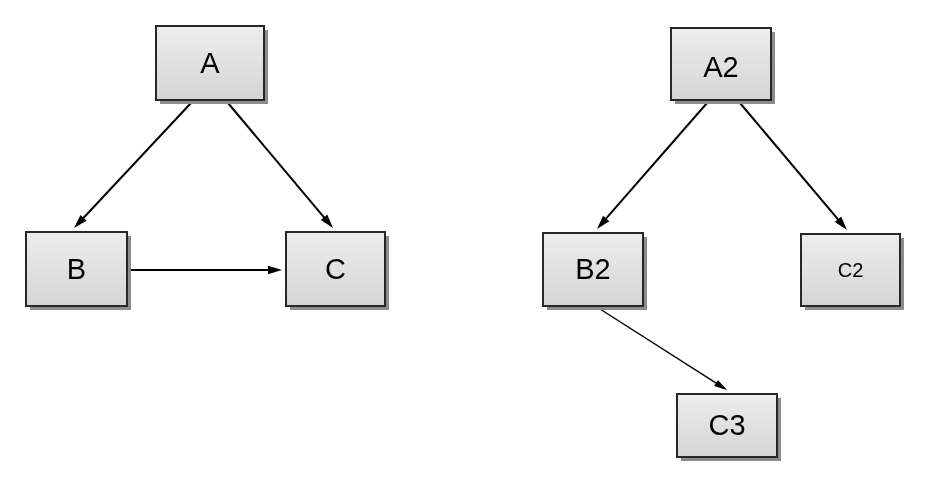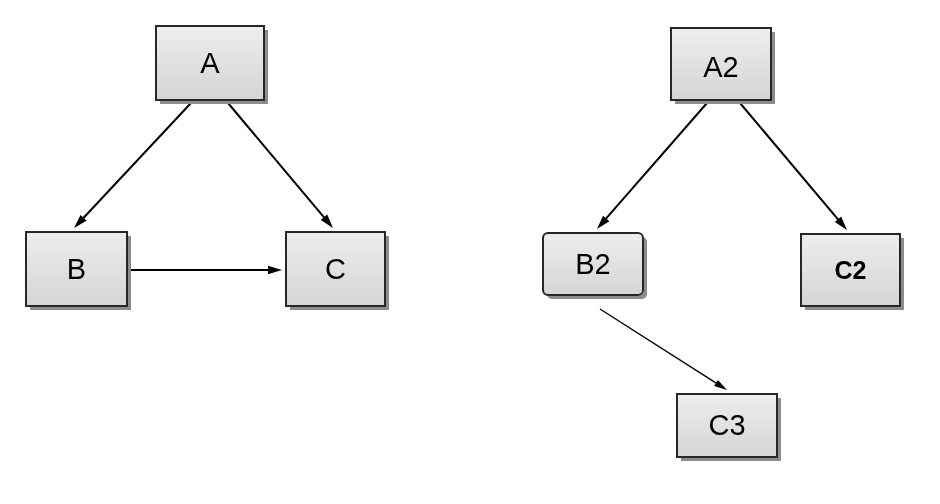--- a/index.html
+++ b/index.html
@@ -79,23 +79,23 @@
       </div>
       <div class="node" style="left: 25px; top: 231px; width: 103px; height: 76px; border-color: rgb(39, 39, 39); border-width: 2px; background: linear-gradient(rgb(237, 237, 237) 0%, rgb(213, 213, 213) 100%); box-shadow: rgb(140, 140, 140) 4px 4px 0px -1px;">
         <span class="node-label" style="color: rgb(0, 0, 0); font-size: 29px;">B</span>
       </div>
       <div class="node" style="left: 285px; top: 231px; width: 101px; height: 76px; border-color: rgb(39, 39, 39); border-width: 2px; background: linear-gradient(rgb(237, 237, 237) 0%, rgb(213, 213, 213) 100%); box-shadow: rgb(140, 140, 140) 4px 4px 0px -1px;">
         <span class="node-label" style="color: rgb(0, 0, 0); font-size: 29px;">C</span>
       </div>
       <div class="node" style="left: 670px; top: 27px; width: 102px; height: 74px; border-color: rgb(39, 39, 39); border-width: 2px; background: linear-gradient(rgb(237, 237, 237) 0%, rgb(213, 213, 213) 100%); box-shadow: rgb(140, 140, 140) 4px 4px 0px -1px;">
         <span class="node-label" style="color: rgb(0, 0, 0); font-size: 29px; margin-top: 7px;">A2</span>
       </div>
-      <div class="node" style="left: 542px; top: 232px; width: 102px; height: 64px; border-color: rgb(39, 39, 39); border-width: 2px; background: linear-gradient(rgb(237, 237, 237) 0%, rgb(213, 213, 213) 100%); box-shadow: rgb(140, 140, 140) 4px 4px 0px -1px; border-radius: 6px;">
+      <div class="node" style="left: 542px; top: 232px; width: 102px; height: 75px; border-color: rgb(39, 39, 39); border-width: 2px; background: linear-gradient(rgb(237, 237, 237) 0%, rgb(213, 213, 213) 100%); box-shadow: rgb(140, 140, 140) 4px 4px 0px -1px;">
         <span class="node-label" style="color: rgb(0, 0, 0); font-size: 29px;">B2</span>
       </div>
       <div class="node" style="left: 800px; top: 233px; width: 101px; height: 74px; border-color: rgb(39, 39, 39); border-width: 2px; background: linear-gradient(rgb(237, 237, 237) 0%, rgb(213, 213, 213) 100%); box-shadow: rgb(140, 140, 140) 4px 4px 0px -1px;">
-        <span class="node-label" style="color: rgb(0, 0, 0); font-size: 25px; font-weight: bold;">C2</span>
+        <span class="node-label" style="color: rgb(0, 0, 0); font-size: 20px;">C2</span>
       </div>
       <div class="node" style="left: 676px; top: 393px; width: 102px; height: 65px; border-color: rgb(39, 39, 39); border-width: 2px; background: linear-gradient(rgb(237, 237, 237) 0%, rgb(213, 213, 213) 100%); box-shadow: rgb(140, 140, 140) 4px 4px 0px -1px;">
         <span class="node-label" style="color: rgb(0, 0, 0); font-size: 29px;">C3</span>
       </div>
     </div>
 </div>
 
 </body></html>

